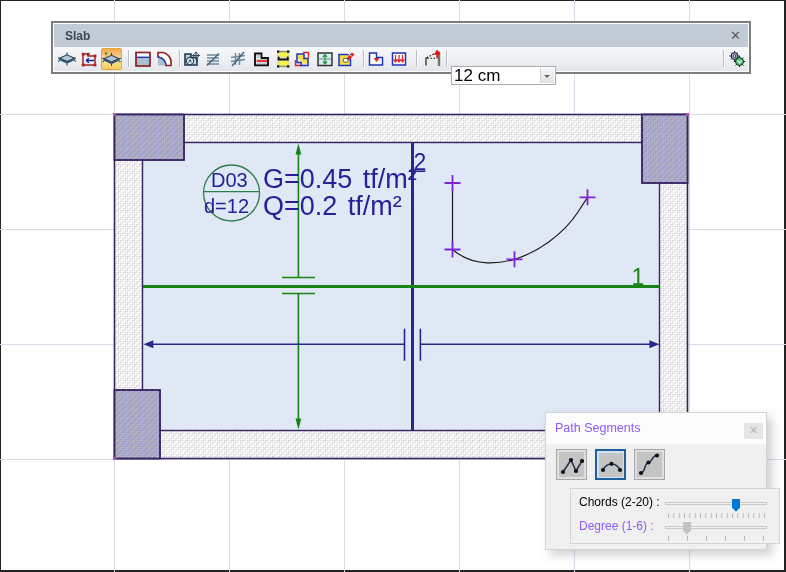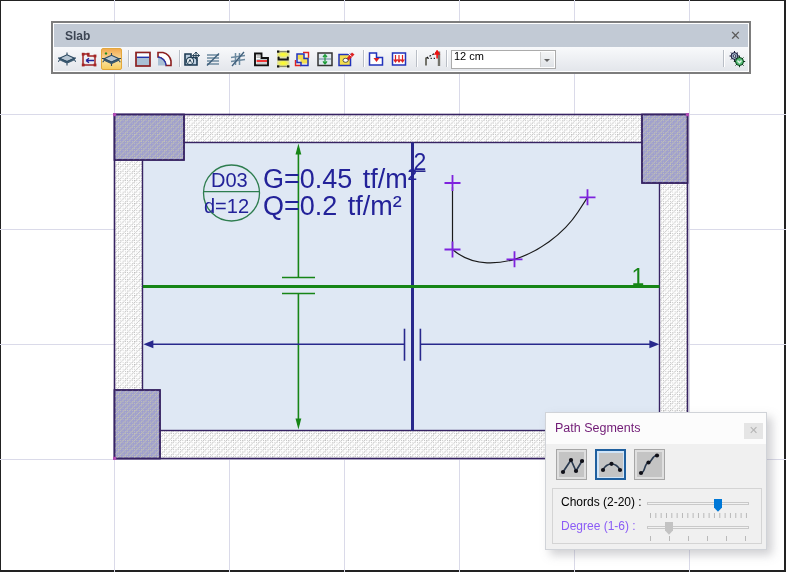--- a/index.html
+++ b/index.html
@@ -14,41 +14,41 @@
             color:#3d4654;font-size:12px;font-weight:bold;line-height:25px;padding-left:13px;text-indent:-2px;}
   #tb-close{position:absolute;right:4px;top:6px;width:12px;height:12px;color:#5a5a5a;
             font-size:13px;line-height:12px;font-weight:normal;}
   #tb-row{position:absolute;left:1px;top:24px;right:1px;height:24px;
           background:linear-gradient(#f8f9fb,#e3e6eb);}
   .ic{position:absolute;top:3px;width:18px;height:18px;}
   .sep{position:absolute;top:3px;width:1px;height:17px;background:#b9bec6;border-right:1px solid #fff;}
   .selbtn{position:absolute;width:21px;height:22px;top:1px;
           background:linear-gradient(#f1a94f,#f8cf8a 40%,#fbe3a4 55%,#f7cd5e);
           border:1px solid #e3a83c;border-radius:2px;box-sizing:border-box;}
-  .combo{position:absolute;top:3px;height:19px;background:#fff;border:1px solid #ababab;
-         box-sizing:border-box;font-size:11px;color:#000;}
+  .combo{position:absolute;top:19px;height:19px;background:#fff;border:1px solid #ababab;
+         box-sizing:border-box;font-size:17px;color:#000;}
   .combo .txt{position:absolute;left:5px;top:-1px;white-space:nowrap;}
   .combo .btn{position:absolute;right:1px;top:1px;bottom:1px;width:13px;
               background:linear-gradient(#f4f5f6,#dfe2e6);border-left:1px solid #d0d0d0;}
   .combo .btn:after{content:"";position:absolute;left:3px;top:7px;border:3.5px solid transparent;
                     border-top-color:#646464;border-bottom:none;}
   
   #panel{position:absolute;left:545px;top:412px;width:222px;height:138px;
          background:#f0f0f0;border:1px solid #d0d3d8;box-sizing:border-box;box-shadow:5px 5px 9px rgba(120,120,130,0.35);}
   #p-title{position:absolute;left:0;top:0;right:0;height:31px;background:#fcfcfc;
-           color:#701a75;font-size:12.5px;line-height:31px;padding-left:9px;}
+           color:#8b5cf6;font-size:12.5px;line-height:31px;padding-left:9px;}
   #p-close{position:absolute;right:3px;top:10px;width:19px;height:16px;background:#e5e5e5;
            color:#b5b5b5;font-size:11px;text-align:center;line-height:15px;}
   .pbtn{position:absolute;top:36px;width:31px;height:31px;background:#dfdfdf;
         border:1px solid #a6a6a6;box-sizing:border-box;}
   .pbtn .in{position:absolute;left:2px;top:2px;width:25px;height:25px;background:#c4c4c4;}
   .pbtn .in svg{position:absolute;left:0;top:0;}
   .pbtn.sel{background:#d0e4f7;border:2px solid #1f5f9e;}
   .pbtn.sel .in{left:1.5px;top:1.5px;width:24px;height:24px;}
-  #p-group{position:absolute;left:6px;top:75px;width:210px;height:56px;
+  #p-group{position:absolute;left:24px;top:75px;width:210px;height:56px;
            border:1px solid #d4d4d4;box-sizing:border-box;background:#f0f0f0;}
   .plabel{position:absolute;font-size:12px;color:#000;}
   .plabel.dis{color:#8b5cf6;}
   .ptrack{position:absolute;height:3px;background:#f2f2f2;border:1px solid #c9c9c9;box-sizing:border-box;}
 </style>
 </head>
 <body>
 <div id="frame"></div>
 
 <svg id="canvas" width="786" height="572" viewBox="0 0 786 572">

